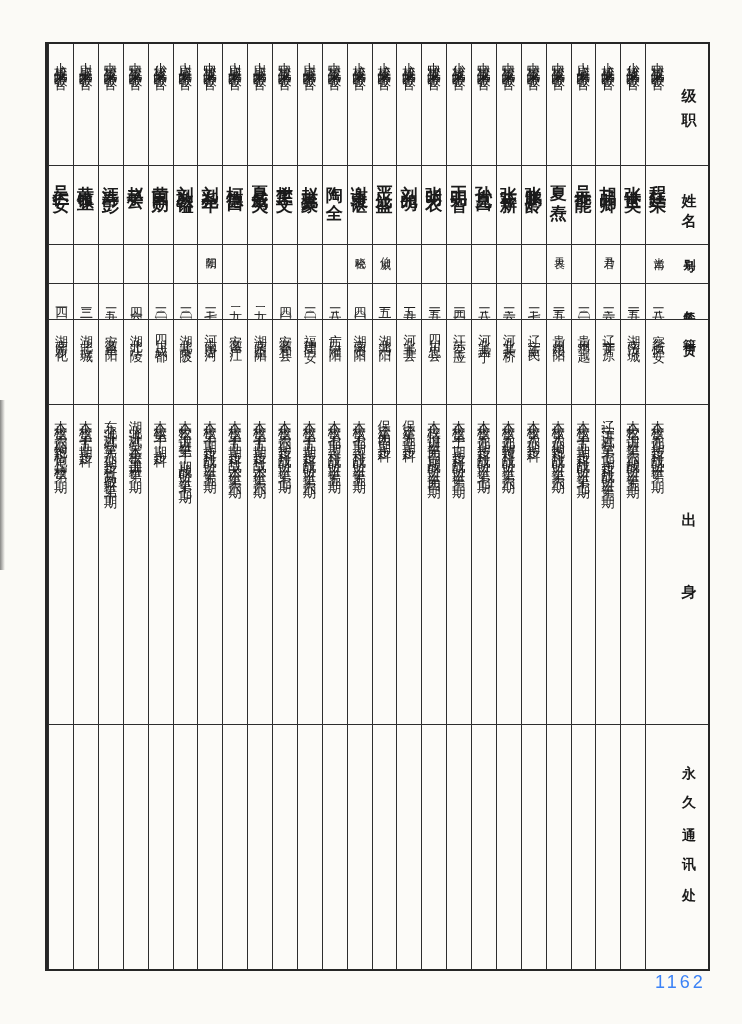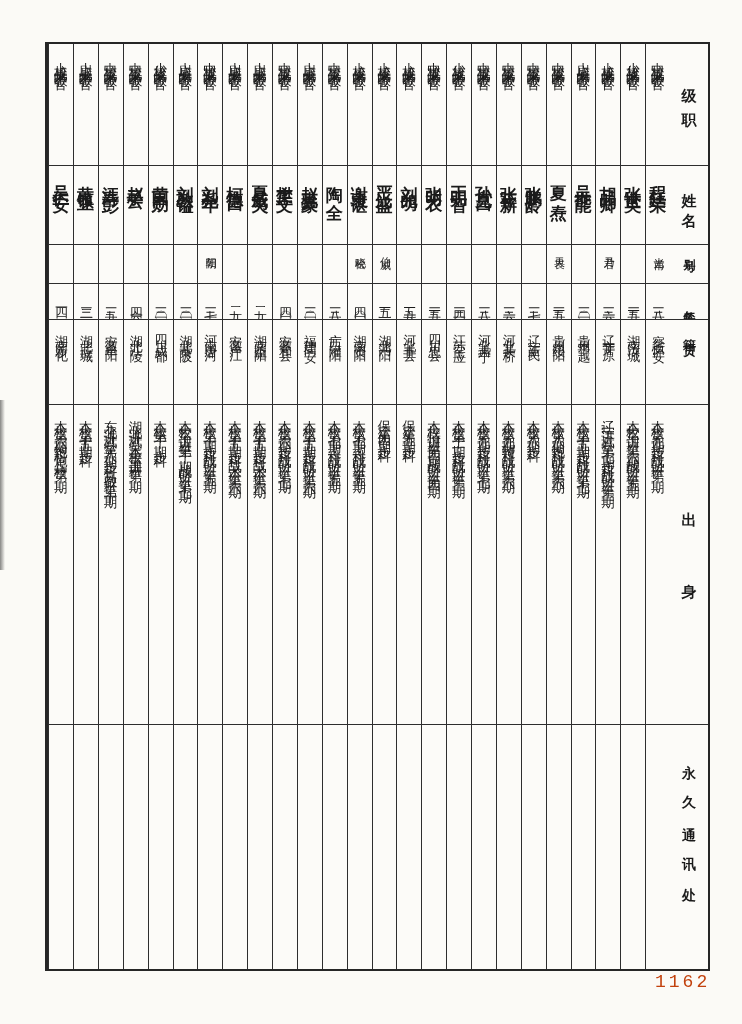--- a/index.html
+++ b/index.html
@@ -53,22 +53,22 @@
   
   .h-rank{font-size:15px;letter-spacing:26px;padding-top:32px;font-weight:600;}
   .h-name{font-size:15px;letter-spacing:20px;padding-top:15px;font-weight:600;}
   .h-alias{font-size:12px;letter-spacing:3px;padding-top:4px;font-weight:600;}
   .h-age{font-size:12px;letter-spacing:2px;align-items:center;font-weight:600;}
   .h-native{font-size:13px;letter-spacing:5px;padding-top:9px;font-weight:600;}
   .h-origin{font-size:15px;letter-spacing:72px;padding-top:95px;font-weight:600;}
   .h-contact{font-size:14px;letter-spacing:31px;padding-top:28px;font-weight:600;}
   .page-number{
     position:absolute;left:655px;top:972px;
-    font-family:Liberation Mono, monospace;
-    font-size:18px;letter-spacing:3px;color:#c2410c;
+    font-family:Liberation Sans, sans-serif;
+    font-size:18px;letter-spacing:3px;color:#3b82f6;
   }
 </style>
 </head>
 <body>
 
 <div class="scan-smudge"></div>
 
 <div class="roster">
   <div class="col header">
     <div class="cell r-rank h-rank">

